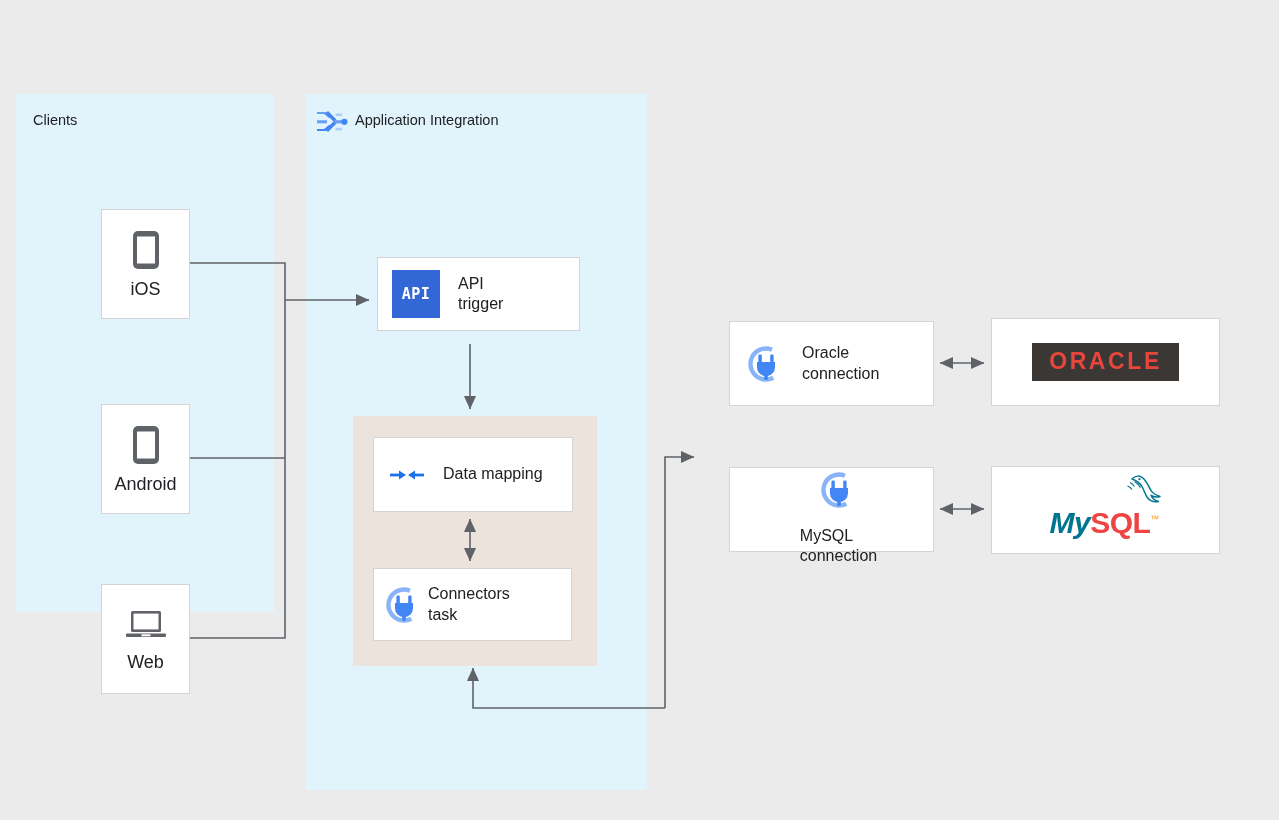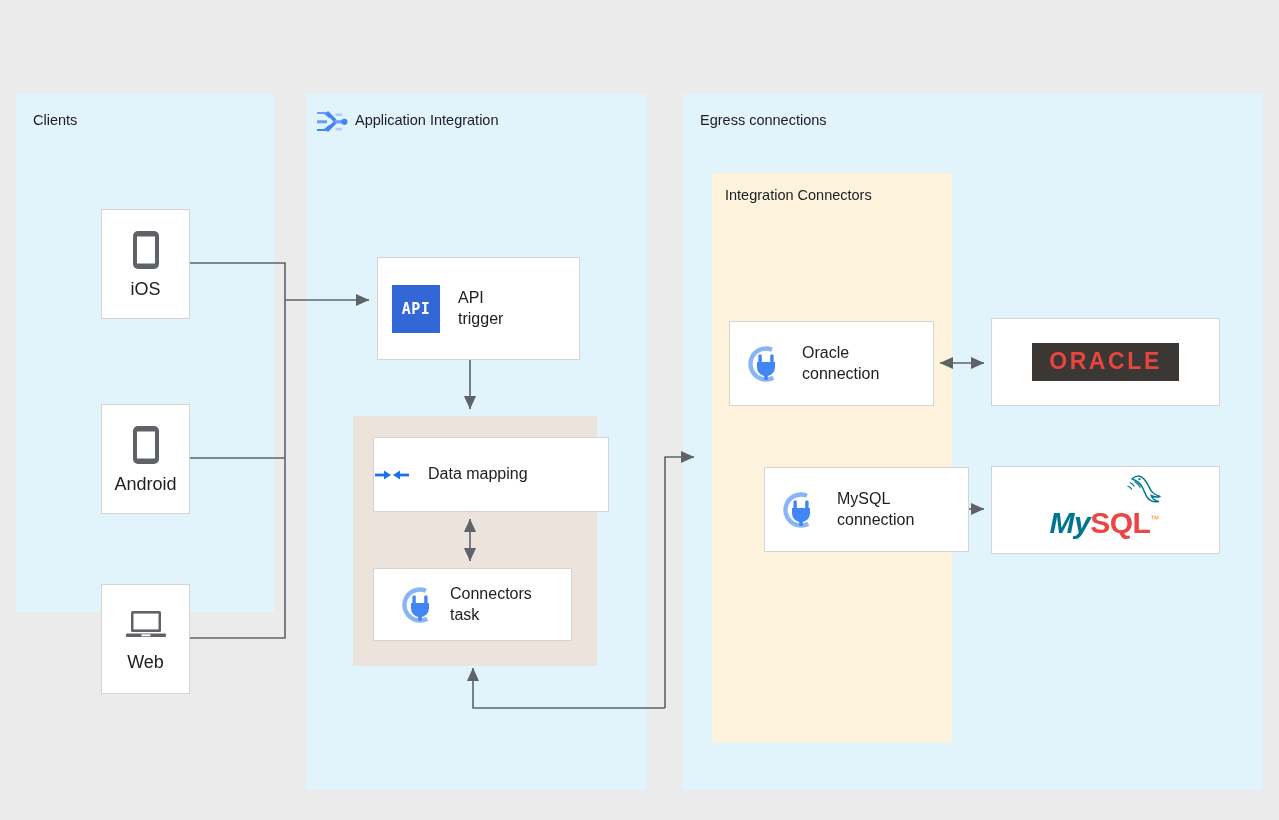--- a/index.html
+++ b/index.html
@@ -120,44 +120,45 @@
     font-size: 18px;
     text-align: center;
   }
   .card-ios     { left: 101px; top: 209px; }
   .card-android { left: 101px; top: 404px; }
   .card-web     { left: 101px; top: 584px; }
 
   
   .card-apitrigger {
     left: 377px; top: 257px;
-    width: 203px; height: 103px;
+    width: 203px; height: 74px;
     padding-left: 14px;
     gap: 18px;
   }
   .card-datamapping {
     left: 373px; top: 437px;
-    width: 236px; height: 75px;
+    width: 200px; height: 75px;
+    padding-left: 15px;
     gap: 18px;
   }
   .card-connectorstask {
     left: 373px; top: 568px;
     width: 199px; height: 73px;
-    padding-left: 24px;
-    gap: 8px;
+    padding-left: 8px;
+    gap: 2px;
   }
 
   
   .card-conn {
     width: 205px; height: 85px;
     padding-left: 14px;
     gap: 14px;
   }
   .card-oracle-conn { left: 729px; top: 321px; }
-  .card-mysql-conn  { left: 764px; top: 467px; }
+  .card-mysql-conn  { left: 729px; top: 467px; flex-direction: column; }
 
   
   .card-logo {
     width: 229px; height: 88px;
     justify-content: center;
   }
   .card-oracle-logo { left: 991px; top: 318px; }
   .card-mysql-logo  { left: 991px; top: 466px; }
 
   
@@ -250,27 +251,21 @@
       <path d="M13 26 L21.5 17.5 L19 15 L10.5 23.5 Z" fill="#4285f4"></path>
       <path d="M19 14.2 L27 14.2 L27 17.4 L19 17.4 Z" fill="#669df6"></path>
       <path d="M20.5 7.5 L27 7.5 L27 10 L20.5 10 Z" fill="#aecbfa"></path>
       <path d="M20.5 21.8 L27 21.8 L27 24.3 L20.5 24.3 Z" fill="#aecbfa"></path>
       <circle cx="29.4" cy="15.8" r="3.1" fill="#4285f4"></circle>
     </svg>
   </div>
 
   <div class="inner-pink"></div>
 
-  <div class="panel zone-egress">
-    <div class="panel-label" style="left:17px; top:18px;">Egress connections</div>
-  </div>
-
-  <div class="zone-connectors">
-    <div class="panel-label" style="left:13px; top:14px;">Integration Connectors</div>
-  </div>
+
 
   <svg id="wires" viewBox="0 0 1279 820">
     <defs>
       <marker id="arw" markerWidth="9" markerHeight="9" refX="8.4" refY="4.5" orient="auto">
         <path d="M0,0.6 L8.6,4.5 L0,8.4 Z" fill="#5f6368"></path>
       </marker>
       <marker id="arw-start" markerWidth="9" markerHeight="9" refX="0.6" refY="4.5" orient="auto">
         <path d="M9,0.6 L0.4,4.5 L9,8.4 Z" fill="#5f6368"></path>
       </marker>
     </defs>

